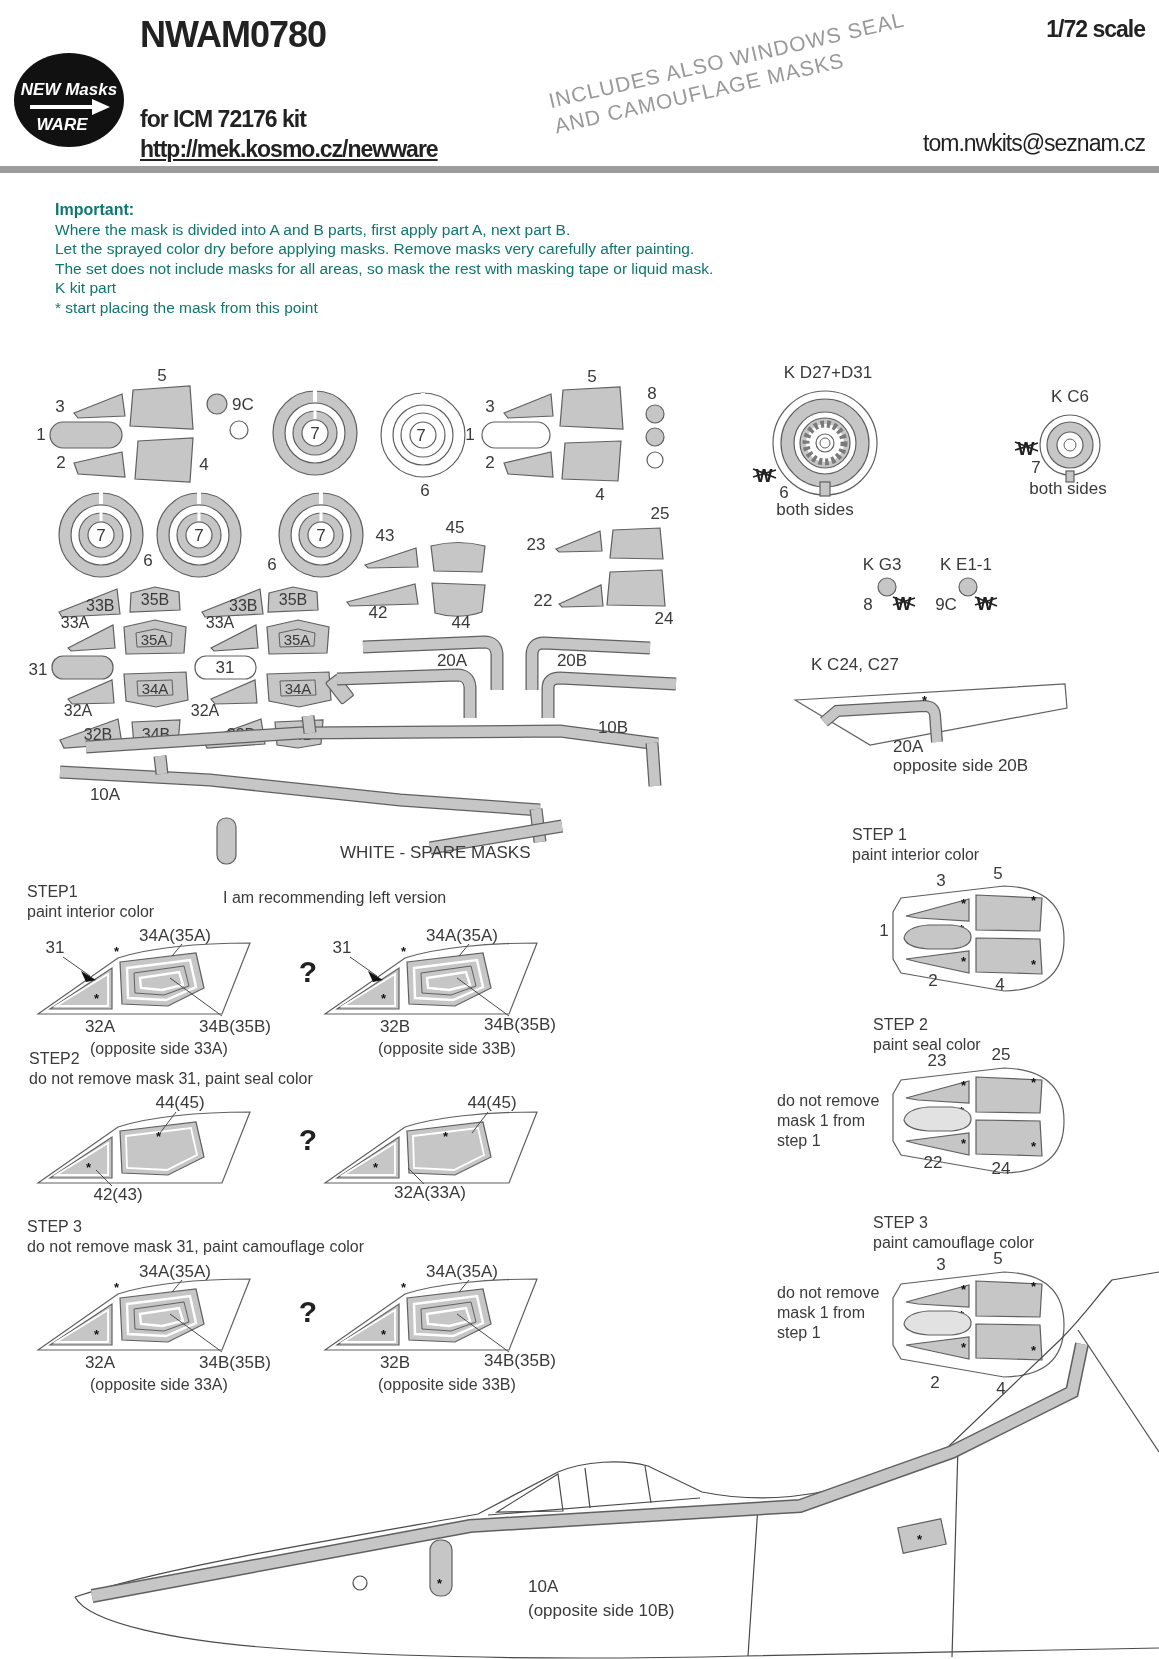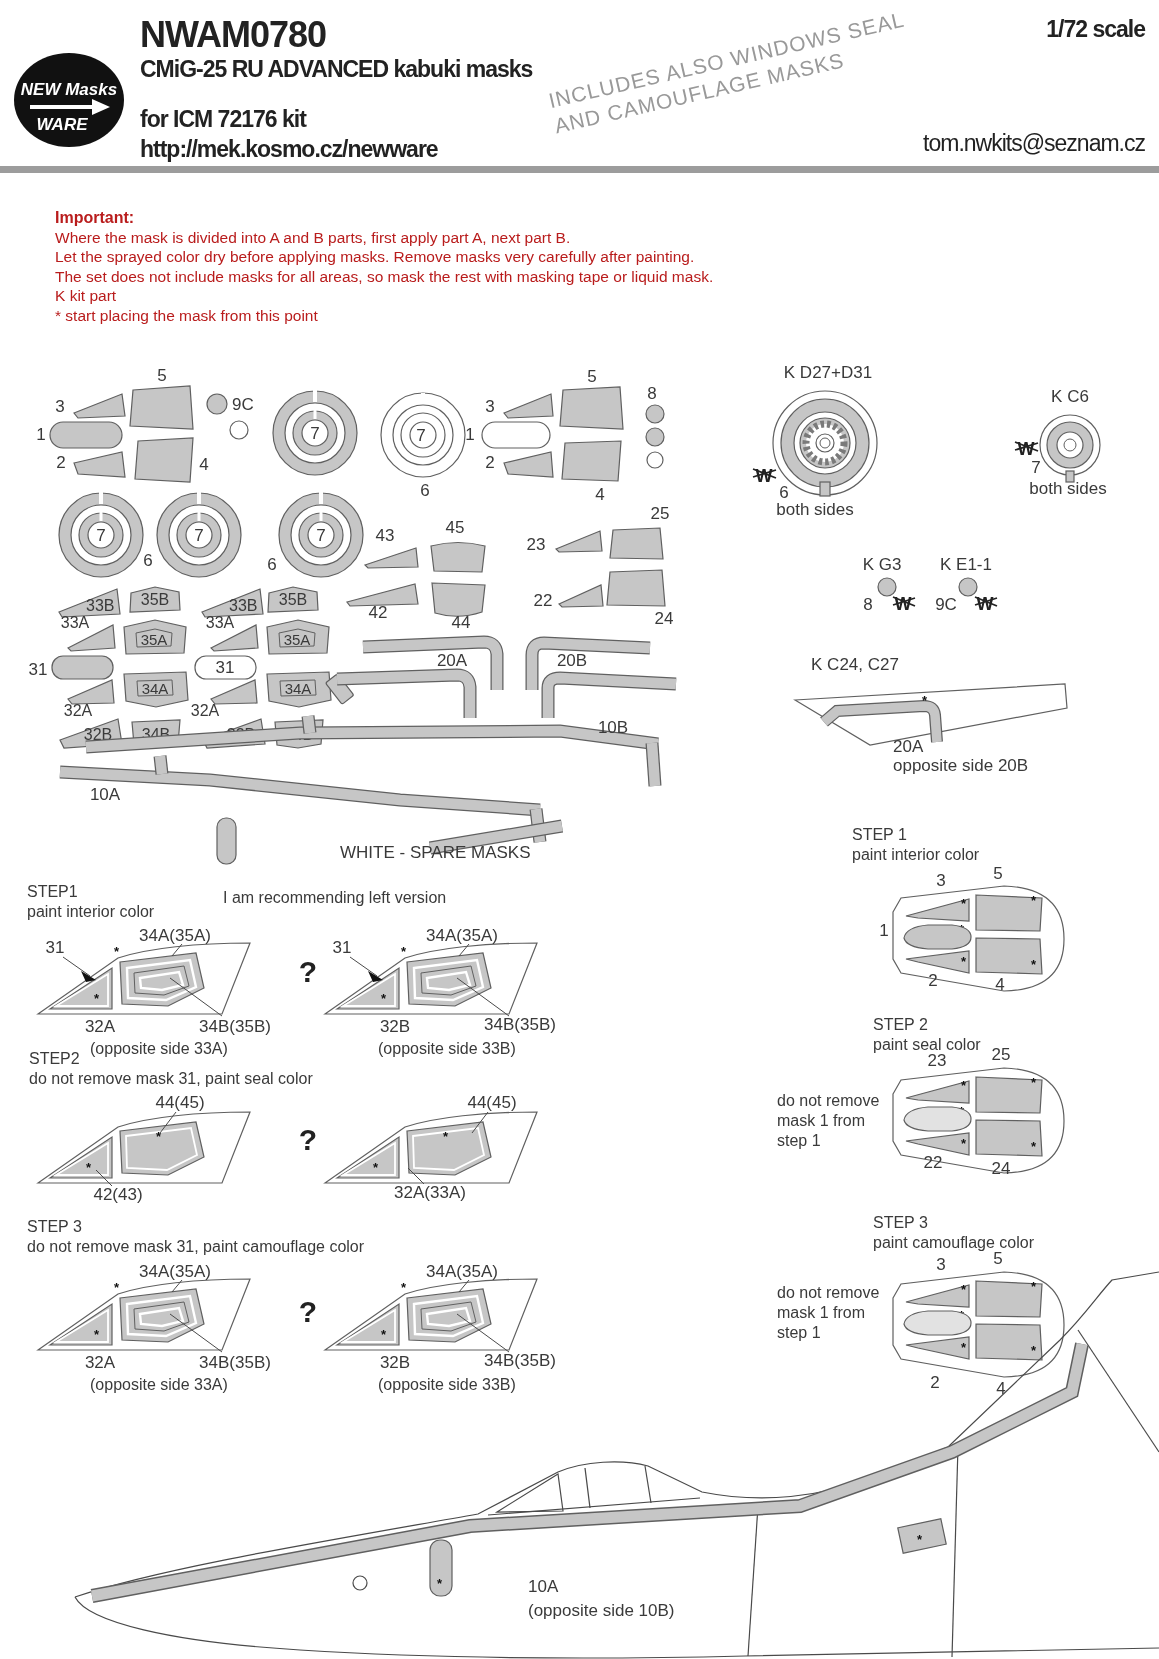--- a/index.html
+++ b/index.html
@@ -2,27 +2,27 @@
 <html><head>
 <meta charset="utf-8">
 <style>
   html,body{margin:0;padding:0;background:#fff;}
   body{width:1159px;height:1659px;position:relative;font-family:"Liberation Sans",sans-serif;color:#222;overflow:hidden;}
   .abs{position:absolute;}
   
   .hdr-code{left:140px;top:14px;font-size:36px;font-weight:bold;letter-spacing:-1px;}
   .hdr-title{left:140px;top:56px;font-size:23px;font-weight:bold;letter-spacing:-1px;}
   .hdr-sub{left:140px;top:96px;font-size:23px;font-weight:bold;letter-spacing:-1px;margin-top:10px;}
-  .hdr-url{left:140px;top:136px;font-size:23px;font-weight:bold;letter-spacing:-1px;}
+  .hdr-url{left:140px;top:136px;font-size:23px;font-weight:bold;letter-spacing:-1px;text-decoration:underline;}
   .hdr-scale{right:14px;top:16px;font-size:23px;font-weight:bold;letter-spacing:-1px;margin-left:48px;}
   .hdr-email{right:14px;top:130px;font-size:23px;font-weight:normal;letter-spacing:-1px;}
   .banner{left:552px;top:88px;width:430px;color:#999;font-size:21px;letter-spacing:1px;transform:rotate(-13deg);transform-origin:left center;line-height:26px;white-space:nowrap;}
   .divider{left:0;top:166px;width:1159px;height:7px;background:#9c9c9c;}
   
-  .important{left:55px;top:208px;width:760px;font-size:15.5px;line-height:19.5px;color:#b91c1c;}
+  .important{left:55px;top:200px;width:760px;font-size:15.5px;line-height:19.5px;color:#0f766e;}
   .important b{font-size:16px;}
   .wm{font-weight:bold;text-decoration:line-through;}
   
   svg text{font-family:"Liberation Sans",sans-serif;fill:#3a3a3a;font-size:17px;}
   .g{fill:#c6c6c6;stroke:#606060;stroke-width:1.2;}
   .lg{fill:#e2e2e2;stroke:#606060;stroke-width:1.2;}
   .w{fill:#fff;stroke:#606060;stroke-width:1.2;}
   .nw{fill:none;stroke:#fff;stroke-width:1.8;}
   .nw2{fill:none;stroke:#fff;stroke-width:2.4;}
   .nd{fill:none;stroke:#606060;stroke-width:1;}
@@ -49,21 +49,20 @@
   <svg class="abs" style="left:12px;top:50px;" width="115" height="100" viewBox="0 0 115 100">
     <ellipse cx="57" cy="50" rx="55" ry="47" fill="#111"></ellipse>
     <text class="logo-txt" x="57" y="45" text-anchor="middle" font-size="16">NEW Masks</text>
     <g>
       <line x1="18" y1="57" x2="84" y2="57" stroke="#fff" stroke-width="4"></line>
       <polygon points="98,57 80,49 80,65" fill="#fff"></polygon>
     </g>
     <text class="logo-txt" x="50" y="80" text-anchor="middle" font-size="17">WARE</text>
   </svg>
   <div class="abs hdr-code">NWAM0780</div>
-  <div class="abs hdr-title">CMiG-25 RU ADVANCED kabuki masks</div>
   <div class="abs hdr-sub">for ICM 72176 kit</div>
   <div class="abs hdr-url">http://mek.kosmo.cz/newware</div>
   <div class="abs hdr-scale">1/72 scale</div>
   <div class="abs hdr-email">tom.nwkits@seznam.cz</div>
   <div class="abs banner">
     <div>INCLUDES ALSO WINDOWS SEAL</div>
     <div>AND CAMOUFLAGE MASKS</div>
   </div>
   <div class="abs divider"></div>
 </div>

